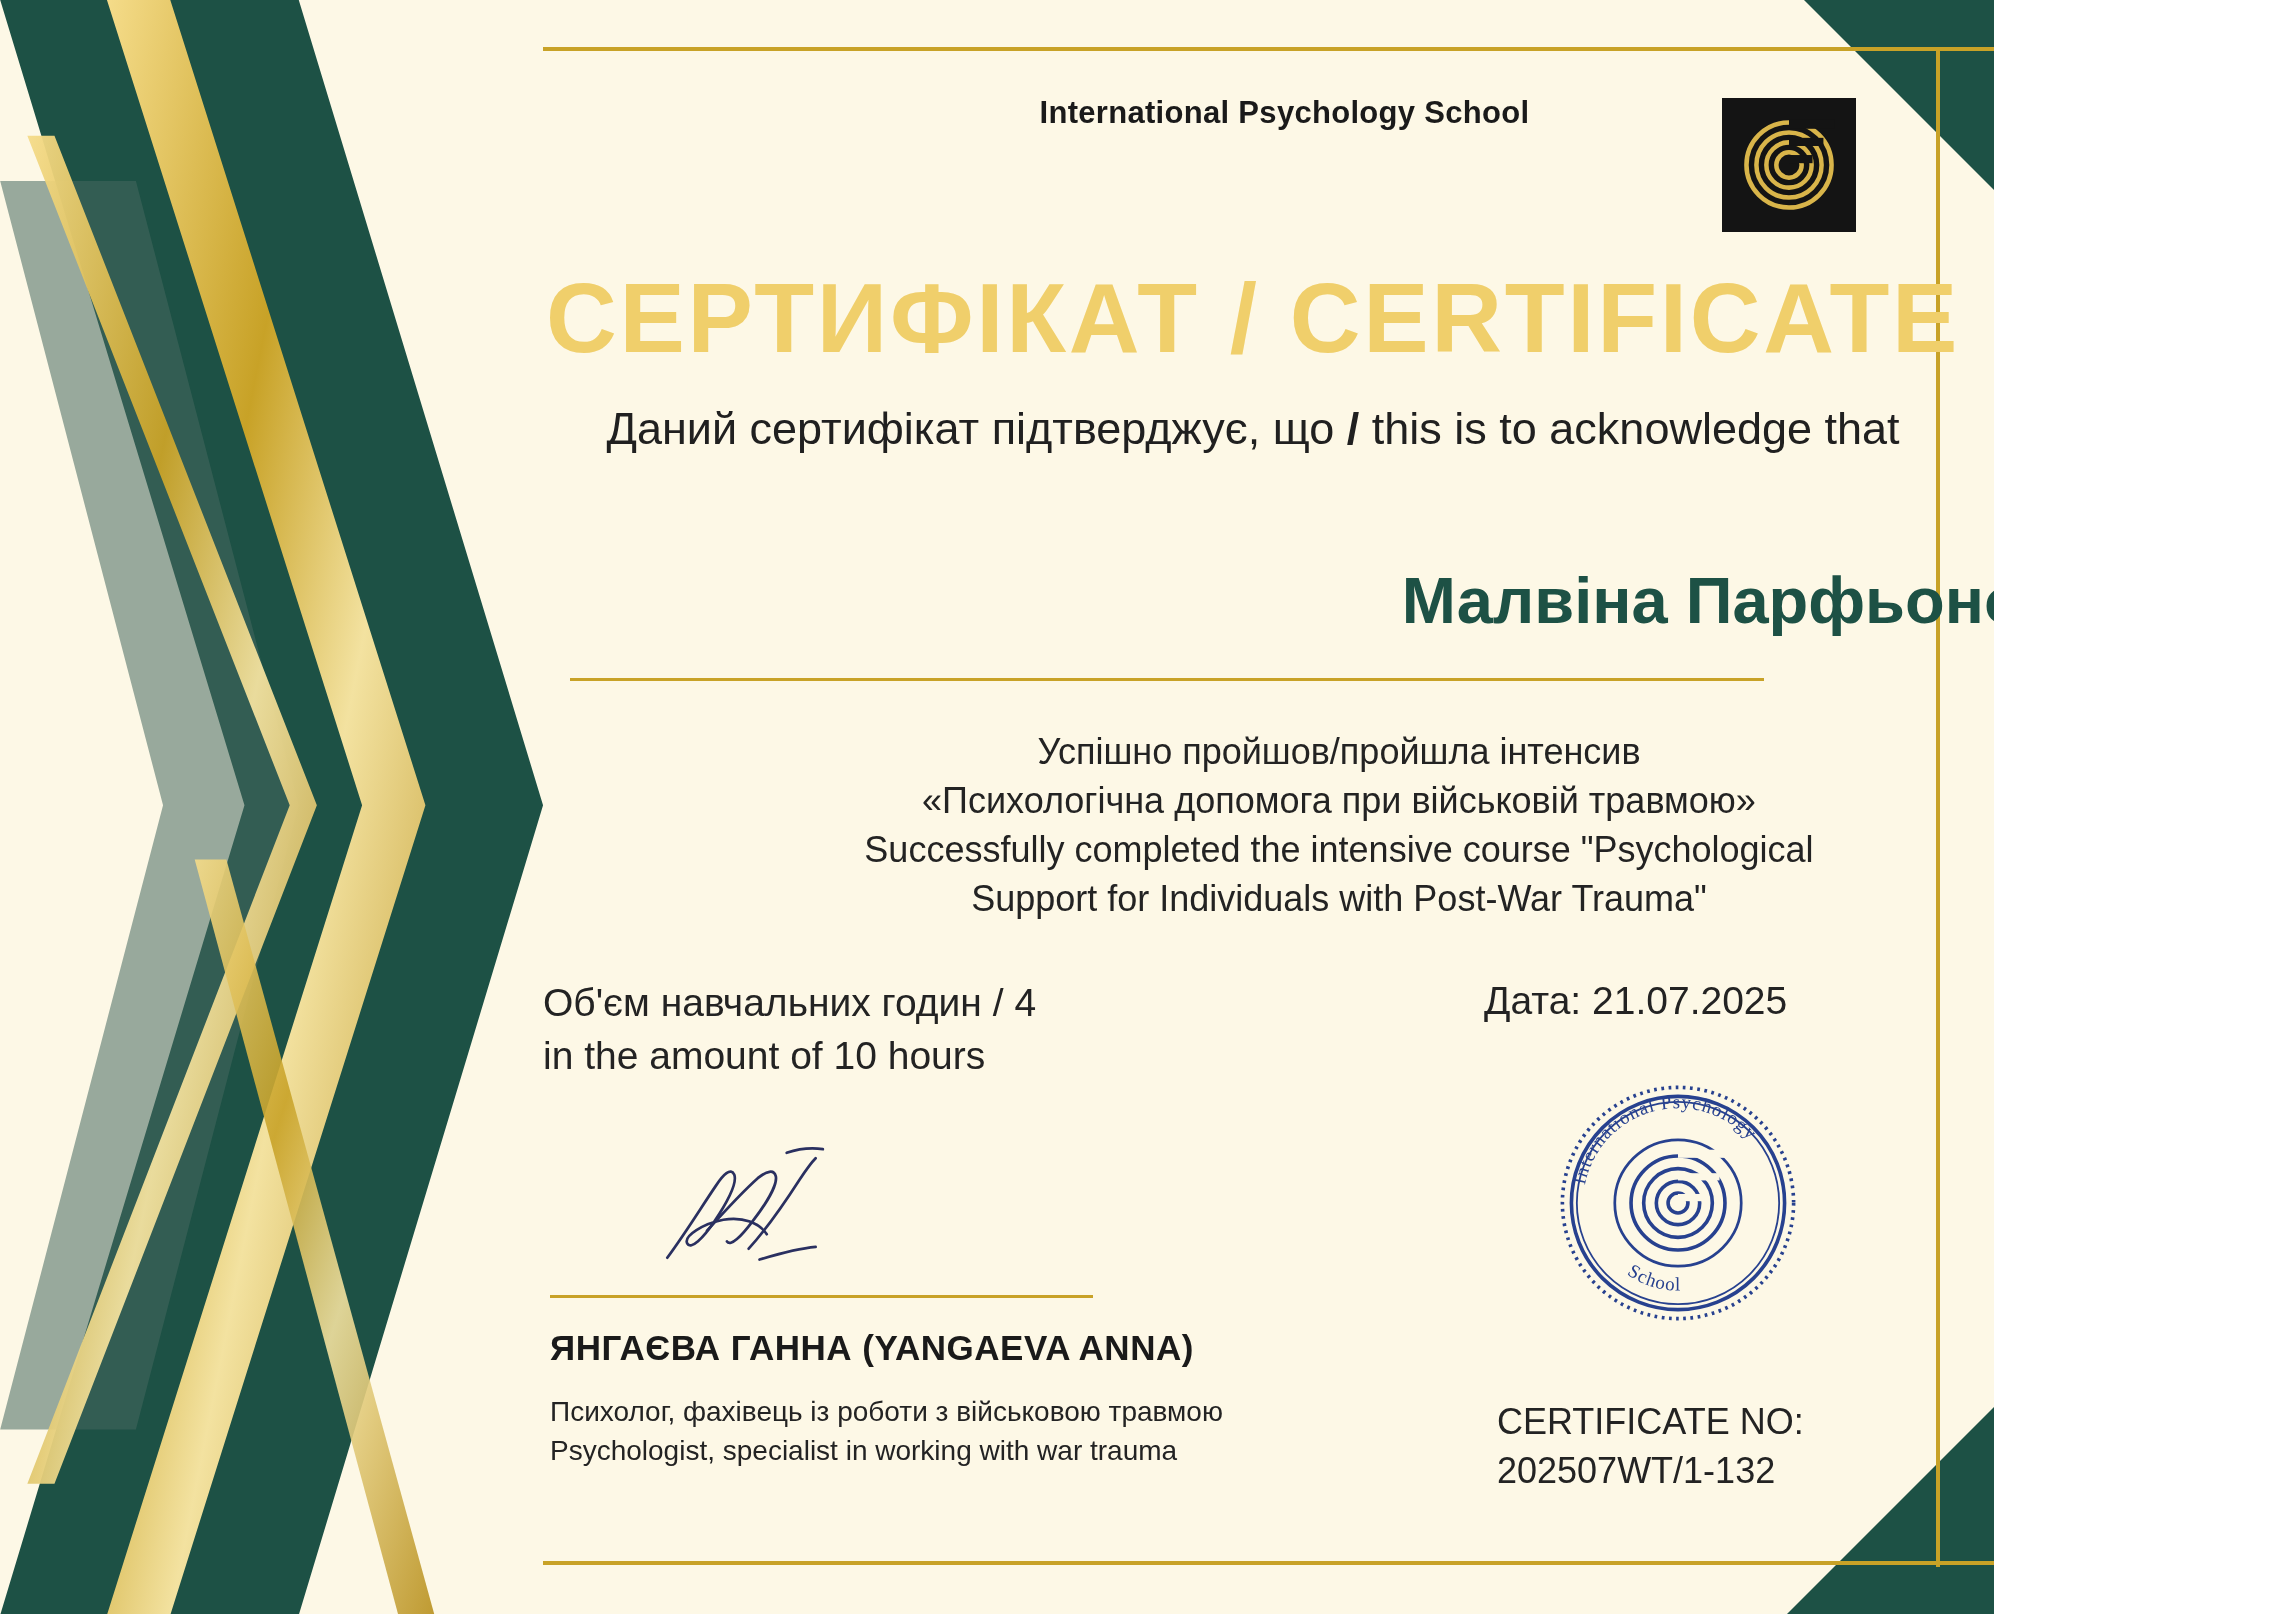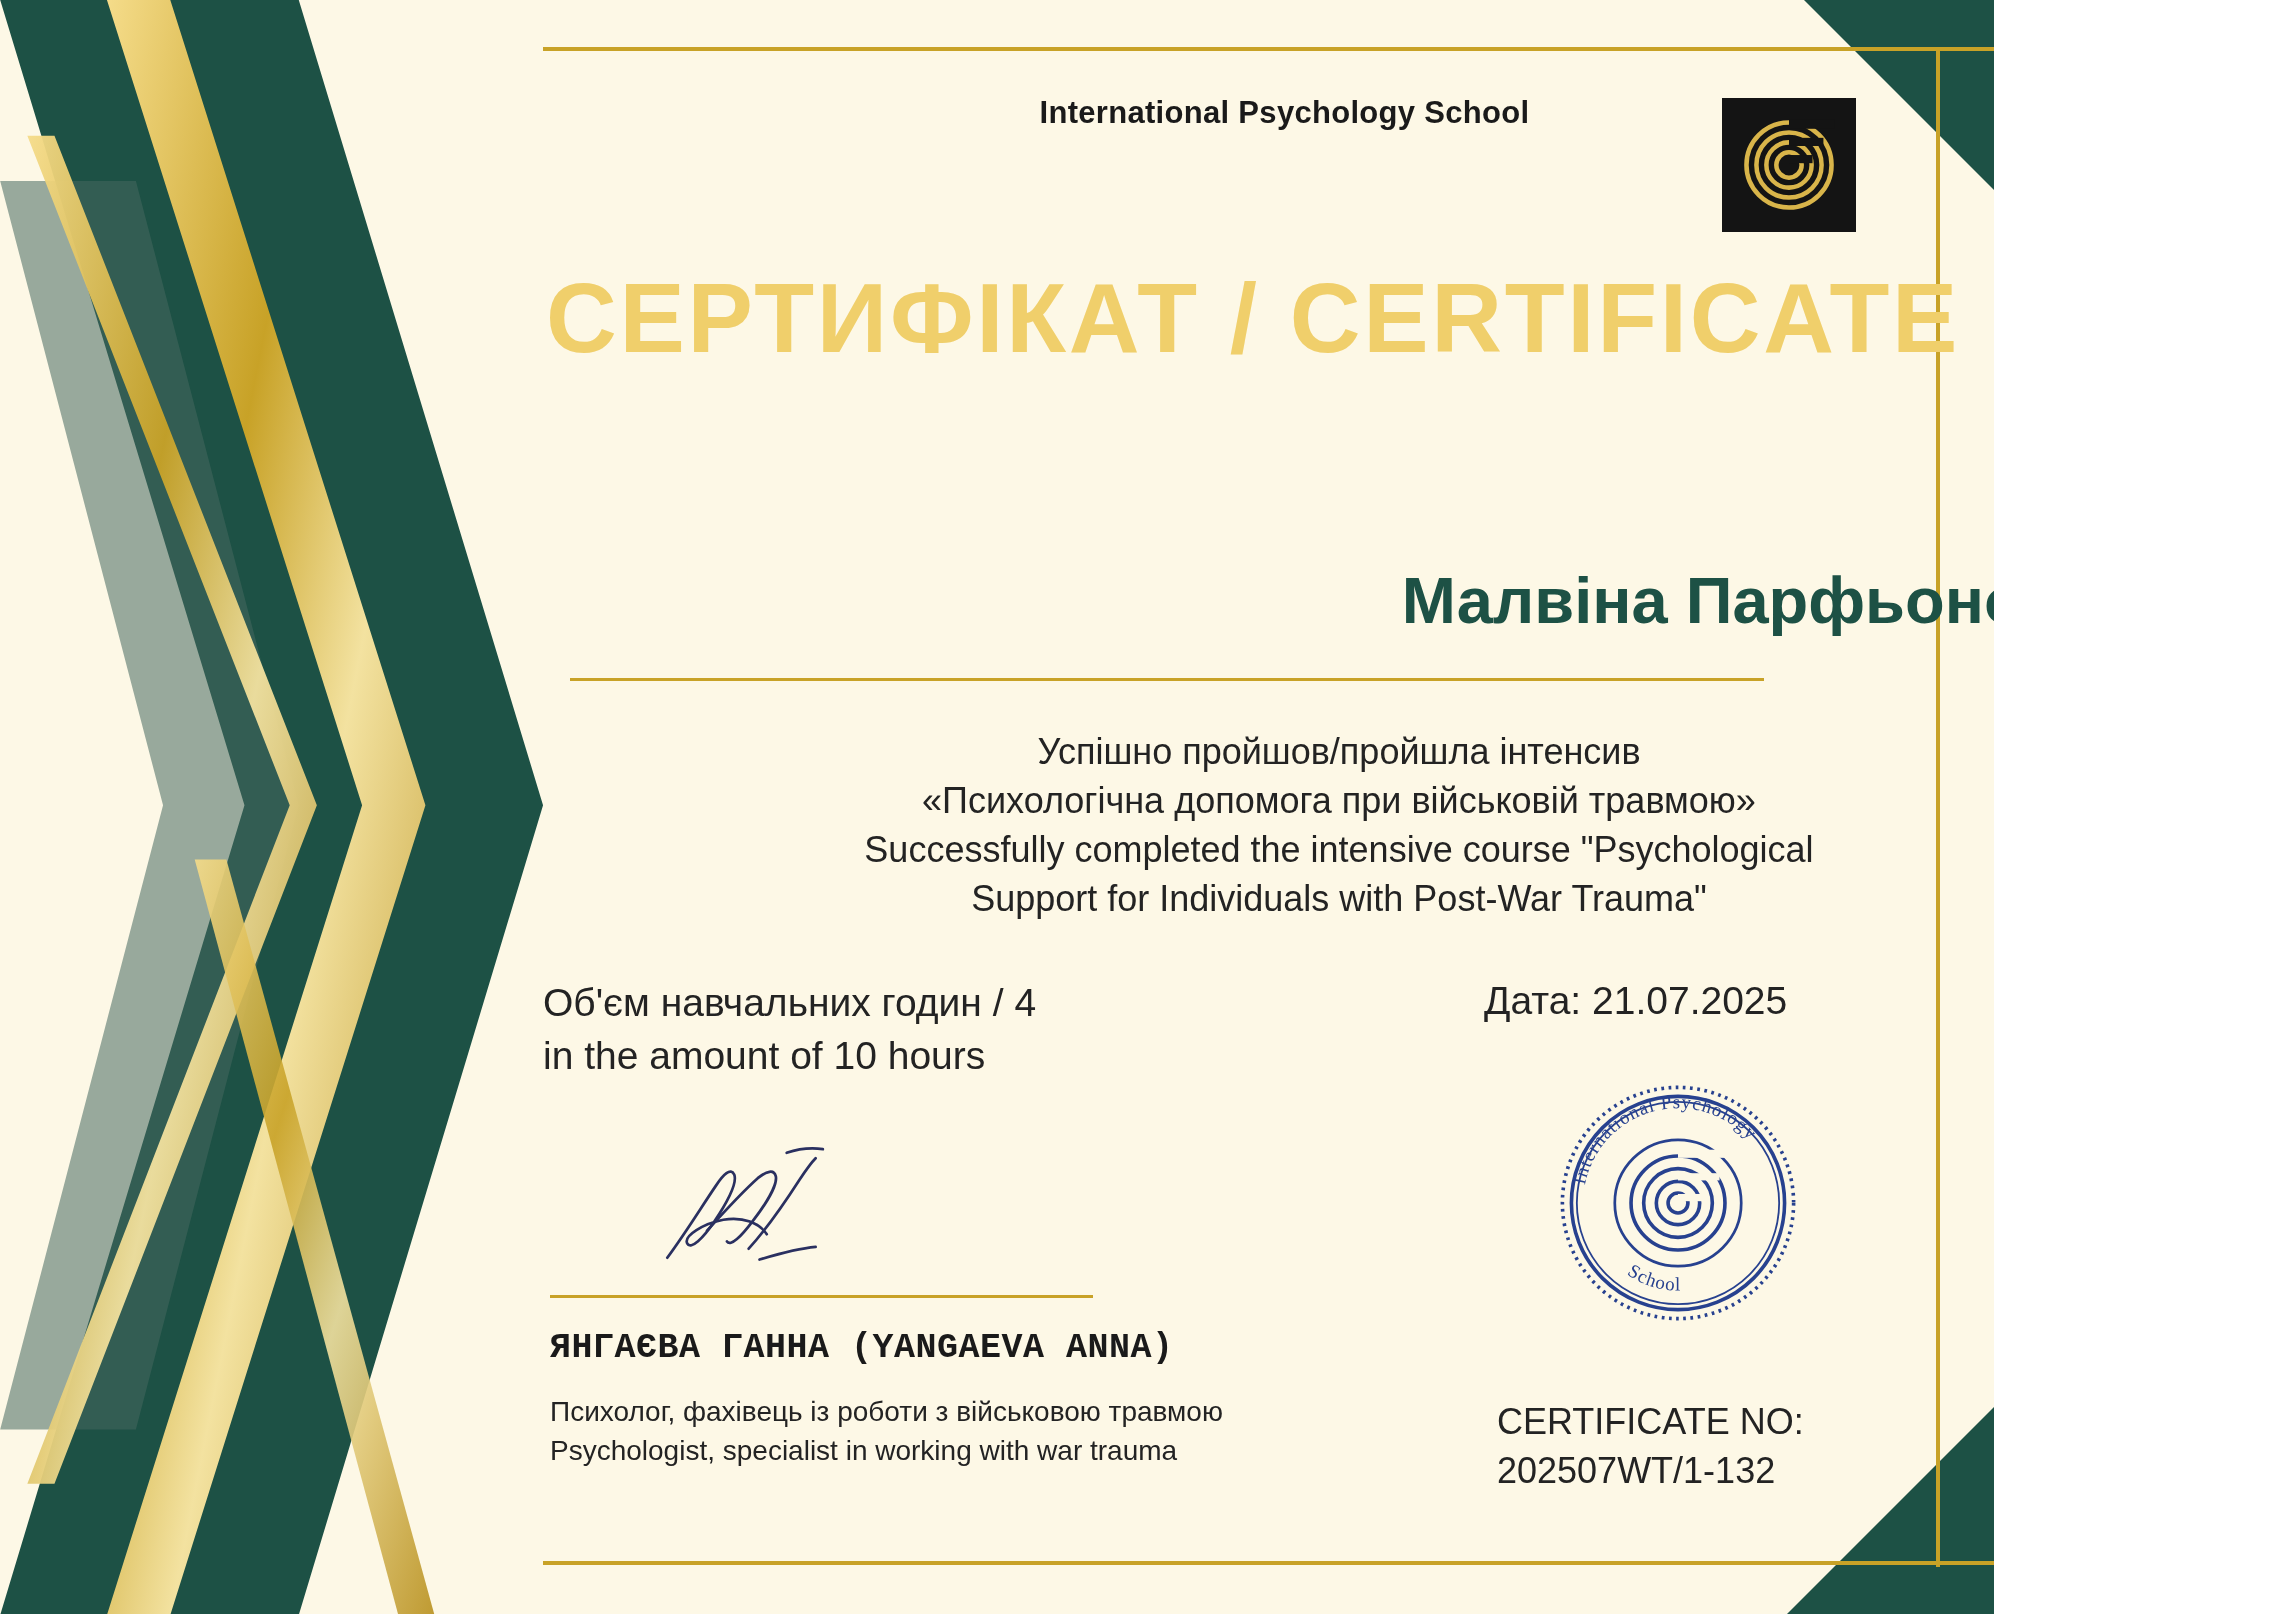--- a/index.html
+++ b/index.html
@@ -200,21 +200,20 @@
   }
   .sig-name {
     position: absolute;
     left: 550px;
     top: 1328px;
     width: 832px;
     font-size: 35px;
     font-weight: bold;
     color: #1a1a1a;
     letter-spacing: 0.5px;
-    font-family: Liberation Mono, monospace;
   }
   .sig-role {
     position: absolute;
     left: 550px;
     top: 1393px;
     width: 868px;
     color: #232323;
     line-height: 1.38;
   }
   .sig-role div { font-size: 28px; }
@@ -289,20 +288,25 @@
         <circle cx="74" cy="74" r="25"></circle>
         <circle cx="74" cy="74" r="14"></circle>
       </g>
       <rect x="74" y="24" width="50" height="10" fill="#141414"></rect>
       <rect x="74" y="44" width="38" height="9" fill="#141414"></rect>
       <rect x="74" y="63" width="26" height="9" fill="#141414"></rect>
     </svg>
   </div>
 
   <div class="title">СЕРТИФІКАТ / CERTIFICATE</div>
+  <div class="subtitle">
+    <span>Даний сертифікат підтверджує, що</span>
+    <span class="slash">/</span>
+    <span>this is to acknowledge that</span>
+  </div>
 
   <div class="recipient">Малвіна Парфьонова</div>
   <div class="recipient-rule"></div>
 
   <div class="body-text">
     <div>Успішно пройшов/пройшла інтенсив</div>
     <div>«Психологічна допомога при військовій травмою»</div>
     <div>Successfully completed the intensive course "Psychological</div>
     <div>Support for Individuals with Post-War Trauma"</div>
   </div>

